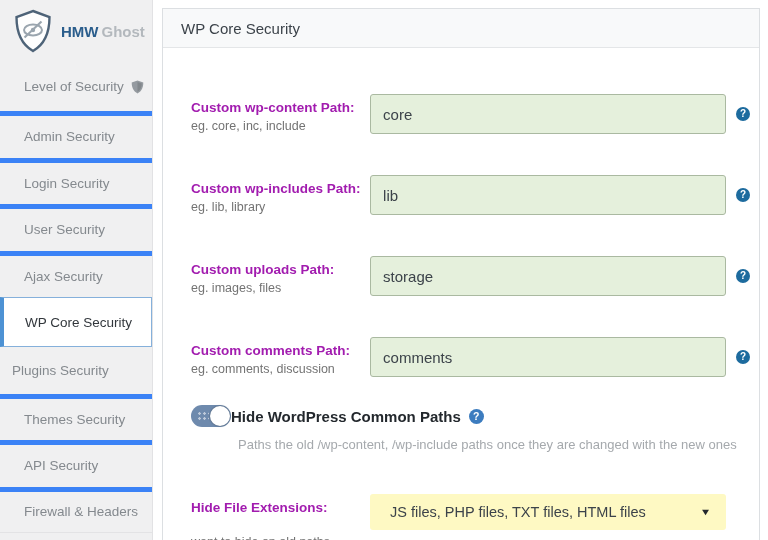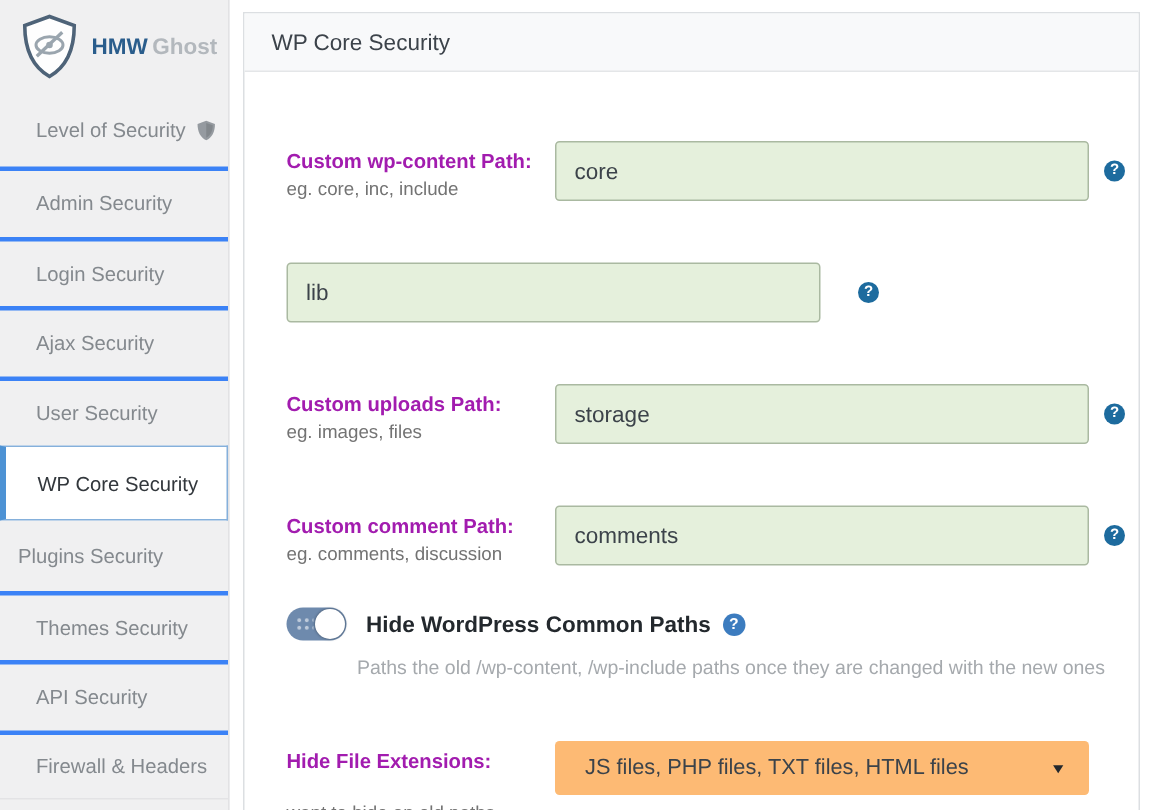--- a/index.html
+++ b/index.html
@@ -9,21 +9,21 @@
   
   .sidebar { position:absolute; left:0; top:0; width:153px; height:540px;
     background:#f0f0f1; border-right:1px solid #e2e2e4; }
   .logo { height:62px; display:flex; align-items:center; padding-left:13px; }
   .logo-shield { flex:0 0 auto; }
   .brand-text { margin-left:8px; font-size:15px; font-weight:bold; white-space:nowrap;text-align:center; }
   .brand-main { color:#2a5d8c; }
   .brand-suffix { color:#b3b8bd; margin-left:3px; }
 
   .nav-item { height:46.5px; display:flex; align-items:center; padding-left:24px;
-    font-size:13.5px; color:#84898e; border-top:3px solid #3b82f6; cursor:pointer; }
+    font-size:13.5px; color:#84898e; border-top:5px solid #3b82f6; cursor:pointer; }
   .nav-item.first { border-top:none; height:49px;align-items:center; }
   .nav-item.last { border-bottom:1px solid #e3e3e5; }
   .nav-item.active { background:#fff; border:1px solid #85b0db; border-left:4px solid #4d92d4;
     color:#32373c; padding-left:21px; height:50px; }
   .nav-item.active + .nav-item { border-top:none;padding-left:12px; }
   .shield-mini { margin-left:7px; opacity:.85; }
 
   
   .panel { position:absolute; left:162px; top:8px; width:598px; height:600px;
     background:#fff; border:1px solid #dcdfe2; }
@@ -45,28 +45,28 @@
     display:flex; align-items:center; justify-content:center; line-height:1; cursor:pointer; }
 
   .toggle-row { display:flex; align-items:center; }
   .toggle { width:40px; height:22px; border-radius:11px; background:#6e8aad;
     position:relative; cursor:pointer; flex:0 0 auto; }
   .toggle::before { content:""; position:absolute; left:6px; top:6px; width:12px; height:11px;
     background-image:radial-gradient(circle, rgba(255,255,255,.55) 1px, transparent 1.5px);
     background-size:5px 5px; }
   .toggle-knob { position:absolute; right:1px; top:1px; width:20px; height:20px;
     background:#fff; border-radius:50%; box-shadow:0 0 2px rgba(0,0,0,.45); }
-  .toggle-label { margin-left:13px; font-size:15px; font-weight:bold; color:#23282d; }
+  .toggle-label { font-size:15px; font-weight:bold; color:#23282d; }
   .toggle-help { position:static; margin-left:8px; width:15px; height:15px;
     border-radius:50%; background:#3c7cbf; color:#fff; font-size:10.5px; font-weight:bold;
     display:flex; align-items:center; justify-content:center; line-height:1; cursor:pointer; }
   .toggle-desc { margin:10px 0 0 47px; font-size:13px; color:#a5a9ad; line-height:15px; }
 
   .fileext-row { display:flex; margin-top:42px; }
-  .dropdown { width:356px; height:36px; background:#fdba74; border-radius:3px;
+  .dropdown { width:356px; height:36px; background:#fef9c3; border-radius:3px;
     display:flex; align-items:center; justify-content:space-between;
     padding:0 16px 0 20px; font-size:14.5px; color:#3c434a; cursor:pointer; }
   .caret { font-size:9px; color:#23282d; transform:scaleX(1.3); }
 </style>
 </head>
 <body>
 
 <div class="sidebar">
   <div class="logo">
     <svg class="logo-shield" width="40" height="44" viewBox="0 0 40 44">
@@ -85,24 +85,24 @@
       <path d="M6.5 2 L10.8 3.5 C10.8 7.5 9.3 10.3 6.5 11.8 Z" fill="#6f757b"></path>
     </svg>
   </div>
   <div class="nav-item">
     <span>Admin Security</span>
   </div>
   <div class="nav-item">
     <span>Login Security</span>
   </div>
   <div class="nav-item">
-    <span>Ajax Security</span>
+    <span>User Security</span>
   </div>
   <div class="nav-item">
-    <span>User Security</span>
+    <span>Ajax Security</span>
   </div>
   <div class="nav-item active">
     <span>WP Core Security</span>
   </div>
   <div class="nav-item">
     <span>Plugins Security</span>
   </div>
   <div class="nav-item">
     <span>Themes Security</span>
   </div>
@@ -126,40 +126,44 @@
         <div class="label-main">Custom wp-content Path:</div>
         <div class="label-hint">eg. core, inc, include</div>
       </div>
       <div class="field-control">
         <input class="path-input" type="text" value="core" style="">
         <span class="help-badge">?</span>
       </div>
     </div>
 
     <div class="field-row">
+      <div class="field-label">
+        <div class="label-main">Custom wp-includes Path:</div>
+        <div class="label-hint">eg. lib, library</div>
+      </div>
       <div class="field-control">
         <input class="path-input" type="text" value="lib" style="">
         <span class="help-badge">?</span>
       </div>
     </div>
 
     <div class="field-row">
       <div class="field-label">
         <div class="label-main">Custom uploads Path:</div>
         <div class="label-hint">eg. images, files</div>
       </div>
       <div class="field-control">
         <input class="path-input" type="text" value="storage" style="">
         <span class="help-badge">?</span>
       </div>
     </div>
 
     <div class="field-row tight">
       <div class="field-label">
-        <div class="label-main">Custom comment Path:</div>
+        <div class="label-main">Custom comments Path:</div>
         <div class="label-hint">eg. comments, discussion</div>
       </div>
       <div class="field-control">
         <input class="path-input" type="text" value="comments" style="">
         <span class="help-badge">?</span>
       </div>
     </div>
 
     <div>
       <div class="toggle-row">

